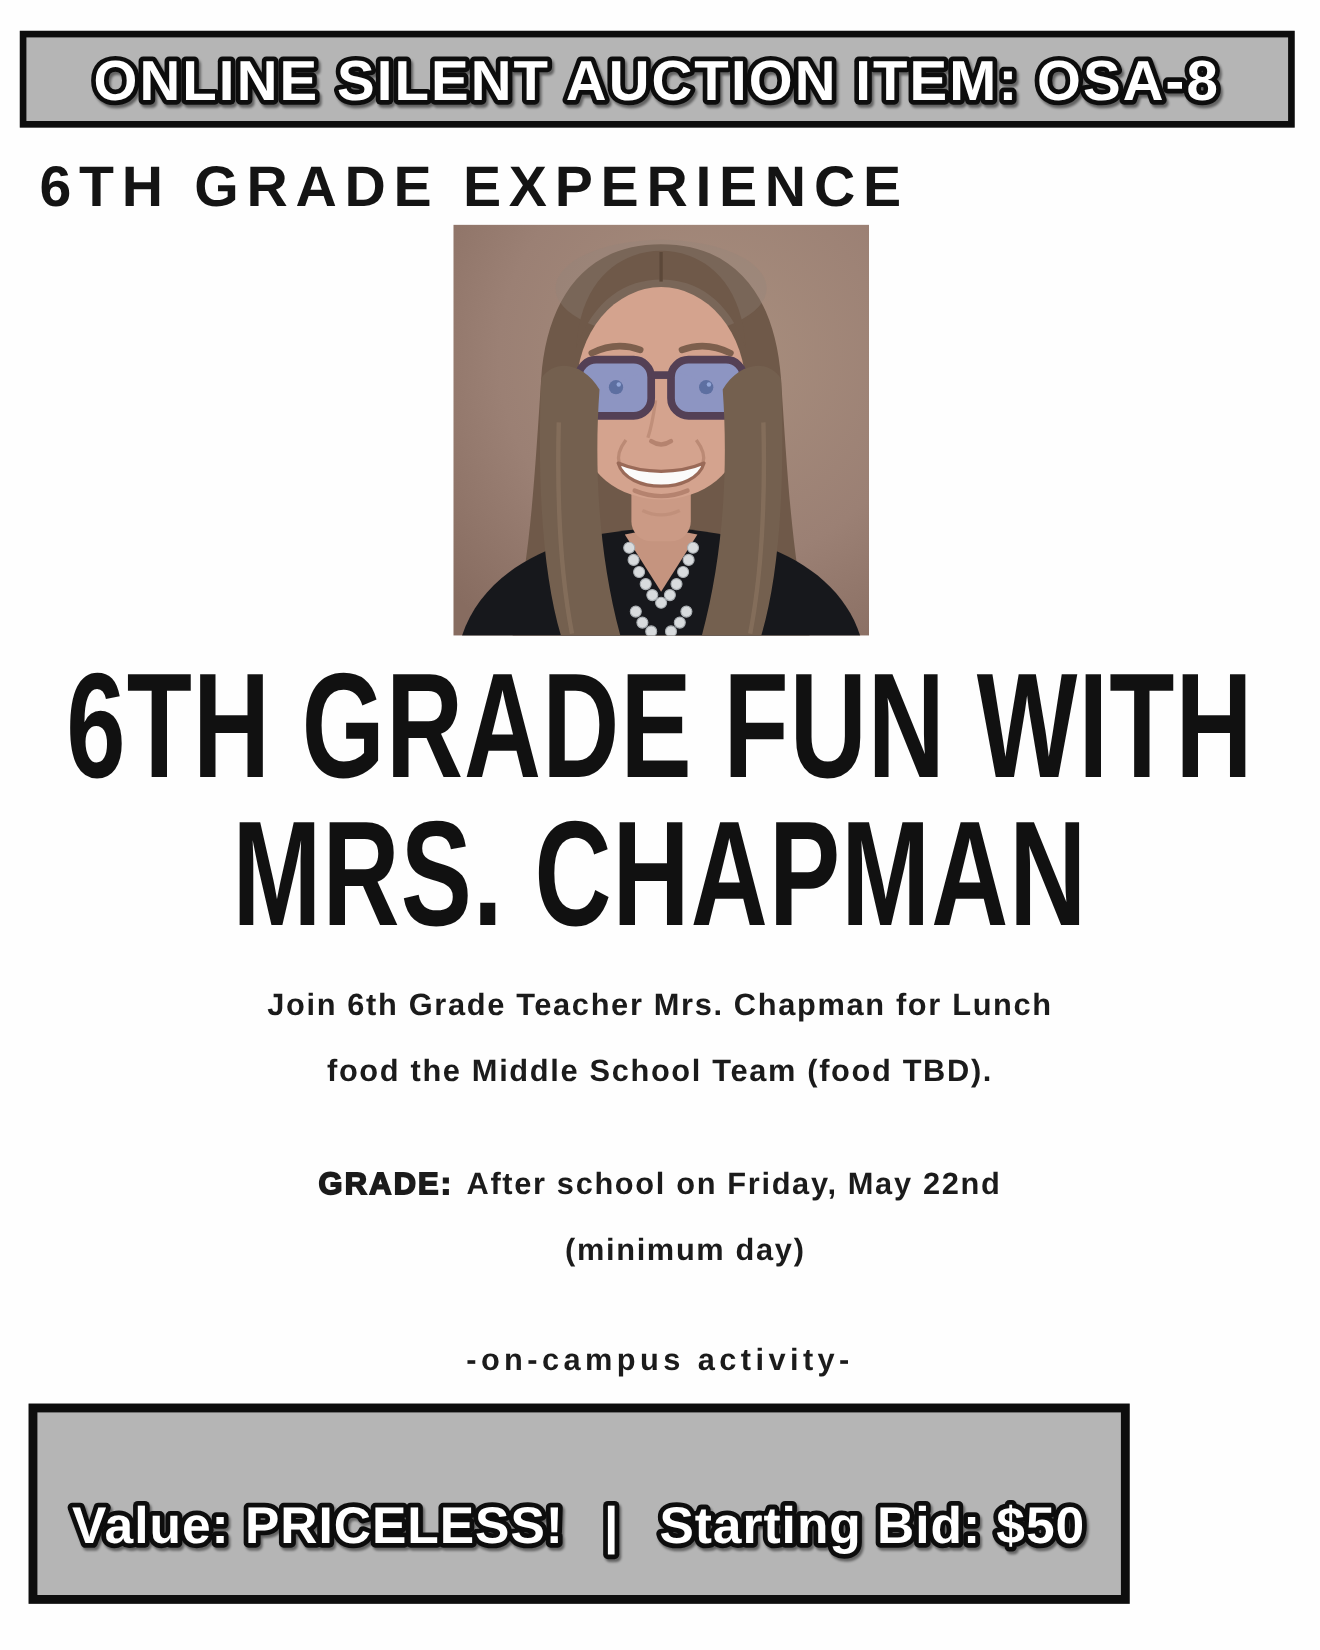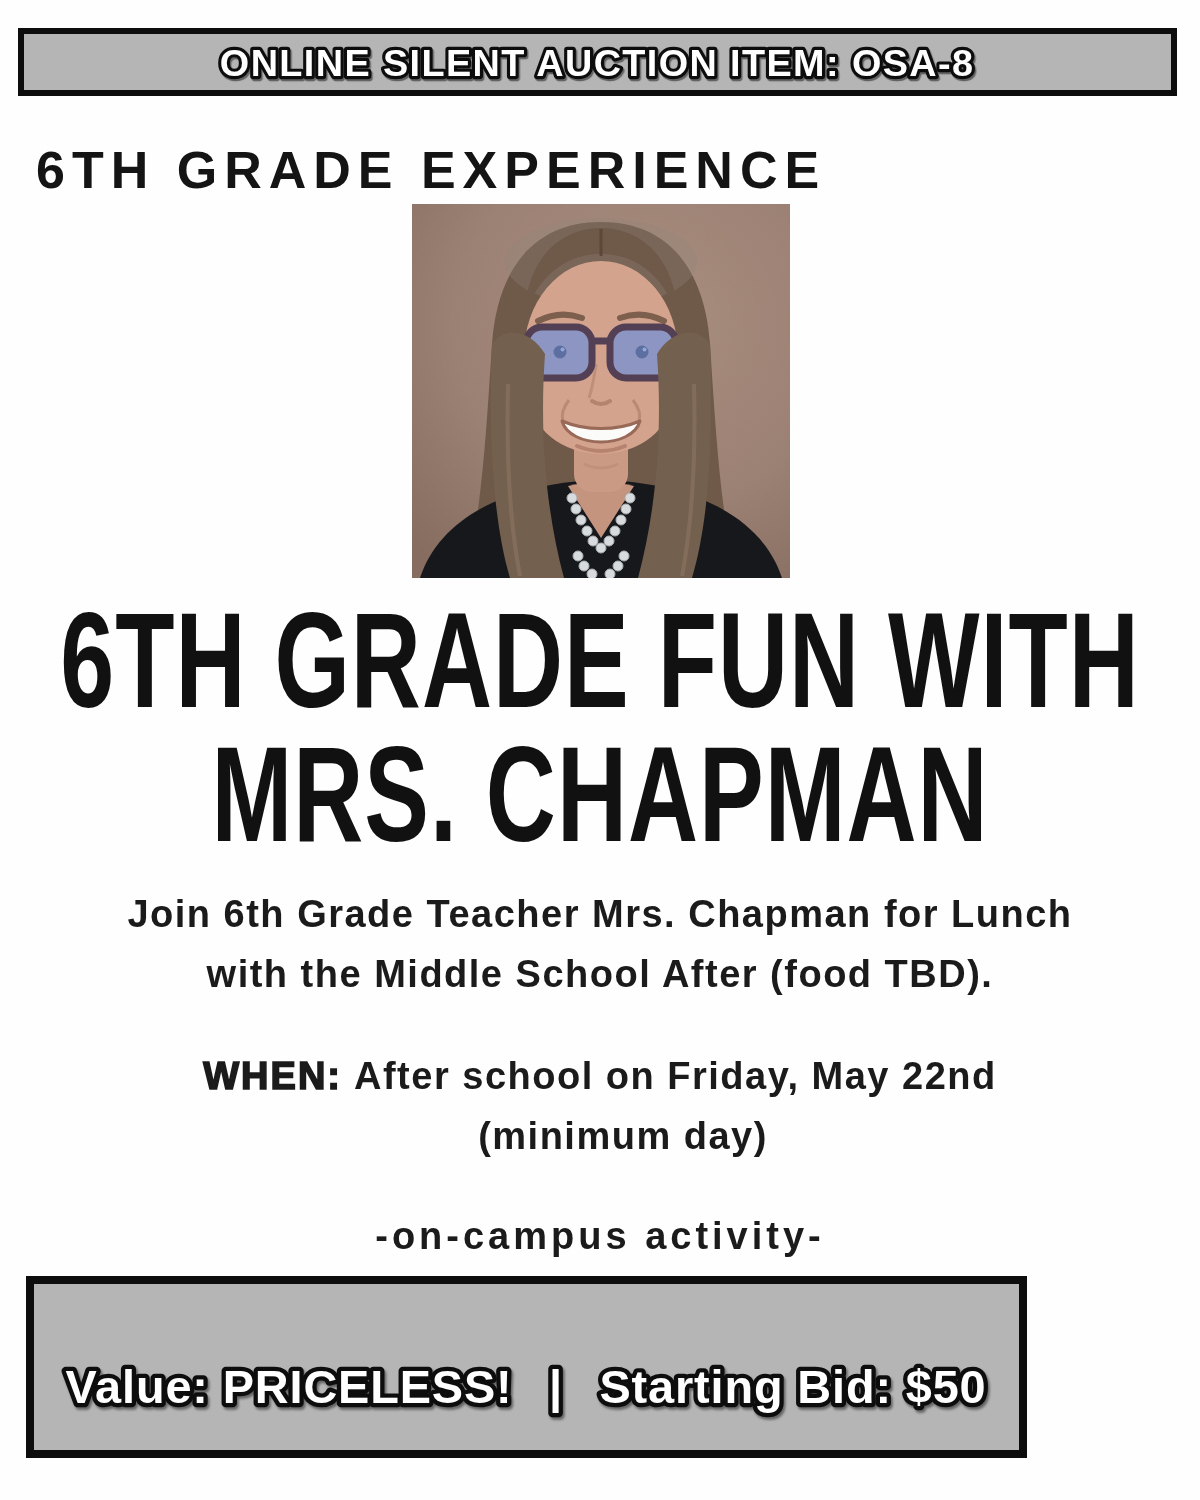--- a/index.html
+++ b/index.html
@@ -16,21 +16,21 @@
   
   .banner {
     position: absolute;
     background: #b5b5b5;
     border: 6px solid #0d0d0d;
     box-sizing: border-box;
     display: flex;
     align-items: center;
     justify-content: center;
   }
-  .banner-top  { left: 18px;  top: 28px;   width: 1159px; height: 68px;  }
+  .banner-top  { left: 18px;  top: 28px;   width: 1159px; height: 88px;  }
   .banner-bottom { left: 26px; top: 1276px; width: 1001px; height: 182px; border-width: 8px; }
   .banner svg { width: 100%; height: 100%; overflow: visible; }
   .banner text {
     font-family: "Liberation Sans", sans-serif;
     font-weight: bold;
     fill: #ffffff;
     stroke: #0d0d0d;
     paint-order: stroke fill;
     stroke-linejoin: round;
     text-anchor: middle;
@@ -76,21 +76,21 @@
   }
   .title-1 { top: 592px; }
   .title-2 { top: 726px; }
 
   
   .bodytext {
     position: absolute;
     left: 0;
     width: 100%;
     text-align: center;
-    font-size: 38px;
+    font-size: 28px;
     font-weight: bold;
     letter-spacing: 1.5px;
     line-height: 60px;
     color: #1b1b1b;
   }
   .paragraph { top: 884px; }
   .when-line { top: 1046px; }
   .when-line .xbold { -webkit-text-stroke: 1.6px #1b1b1b; letter-spacing: 2px; }
   .when-line .rest { margin-left: 12px; }
   .when-line2 { top: 1106px; margin-left: 23px; }
@@ -188,25 +188,25 @@
           <circle cx="212" cy="352" r="5"></circle>
       </g>
     </svg>
   </div>
 
   <div class="title-line title-1">6TH GRADE FUN WITH</div>
   <div class="title-line title-2">MRS. CHAPMAN</div>
 
   <div class="bodytext paragraph">
     <div>Join 6th Grade Teacher Mrs. Chapman for Lunch</div>
-    <div>with the Middle School After (food TBD).</div>
+    <div>food the Middle School Team (food TBD).</div>
   </div>
 
   <div class="bodytext when-line">
-    <span class="xbold">WHEN:</span><span class="rest">After school on Friday, May 22nd</span>
+    <span class="xbold">GRADE:</span><span class="rest">After school on Friday, May 22nd</span>
   </div>
   <div class="bodytext when-line2">(minimum day)</div>
 
   <div class="bodytext activity-note">-on-campus activity-</div>
 
   <div class="banner banner-bottom">
     <svg viewBox="0 0 1135 166">
       <text x="567" y="124"><tspan>Value: PRICELESS!</tspan><tspan dx="42">|</tspan><tspan dx="42">Starting Bid: $50</tspan></text>
     </svg>
   </div>

